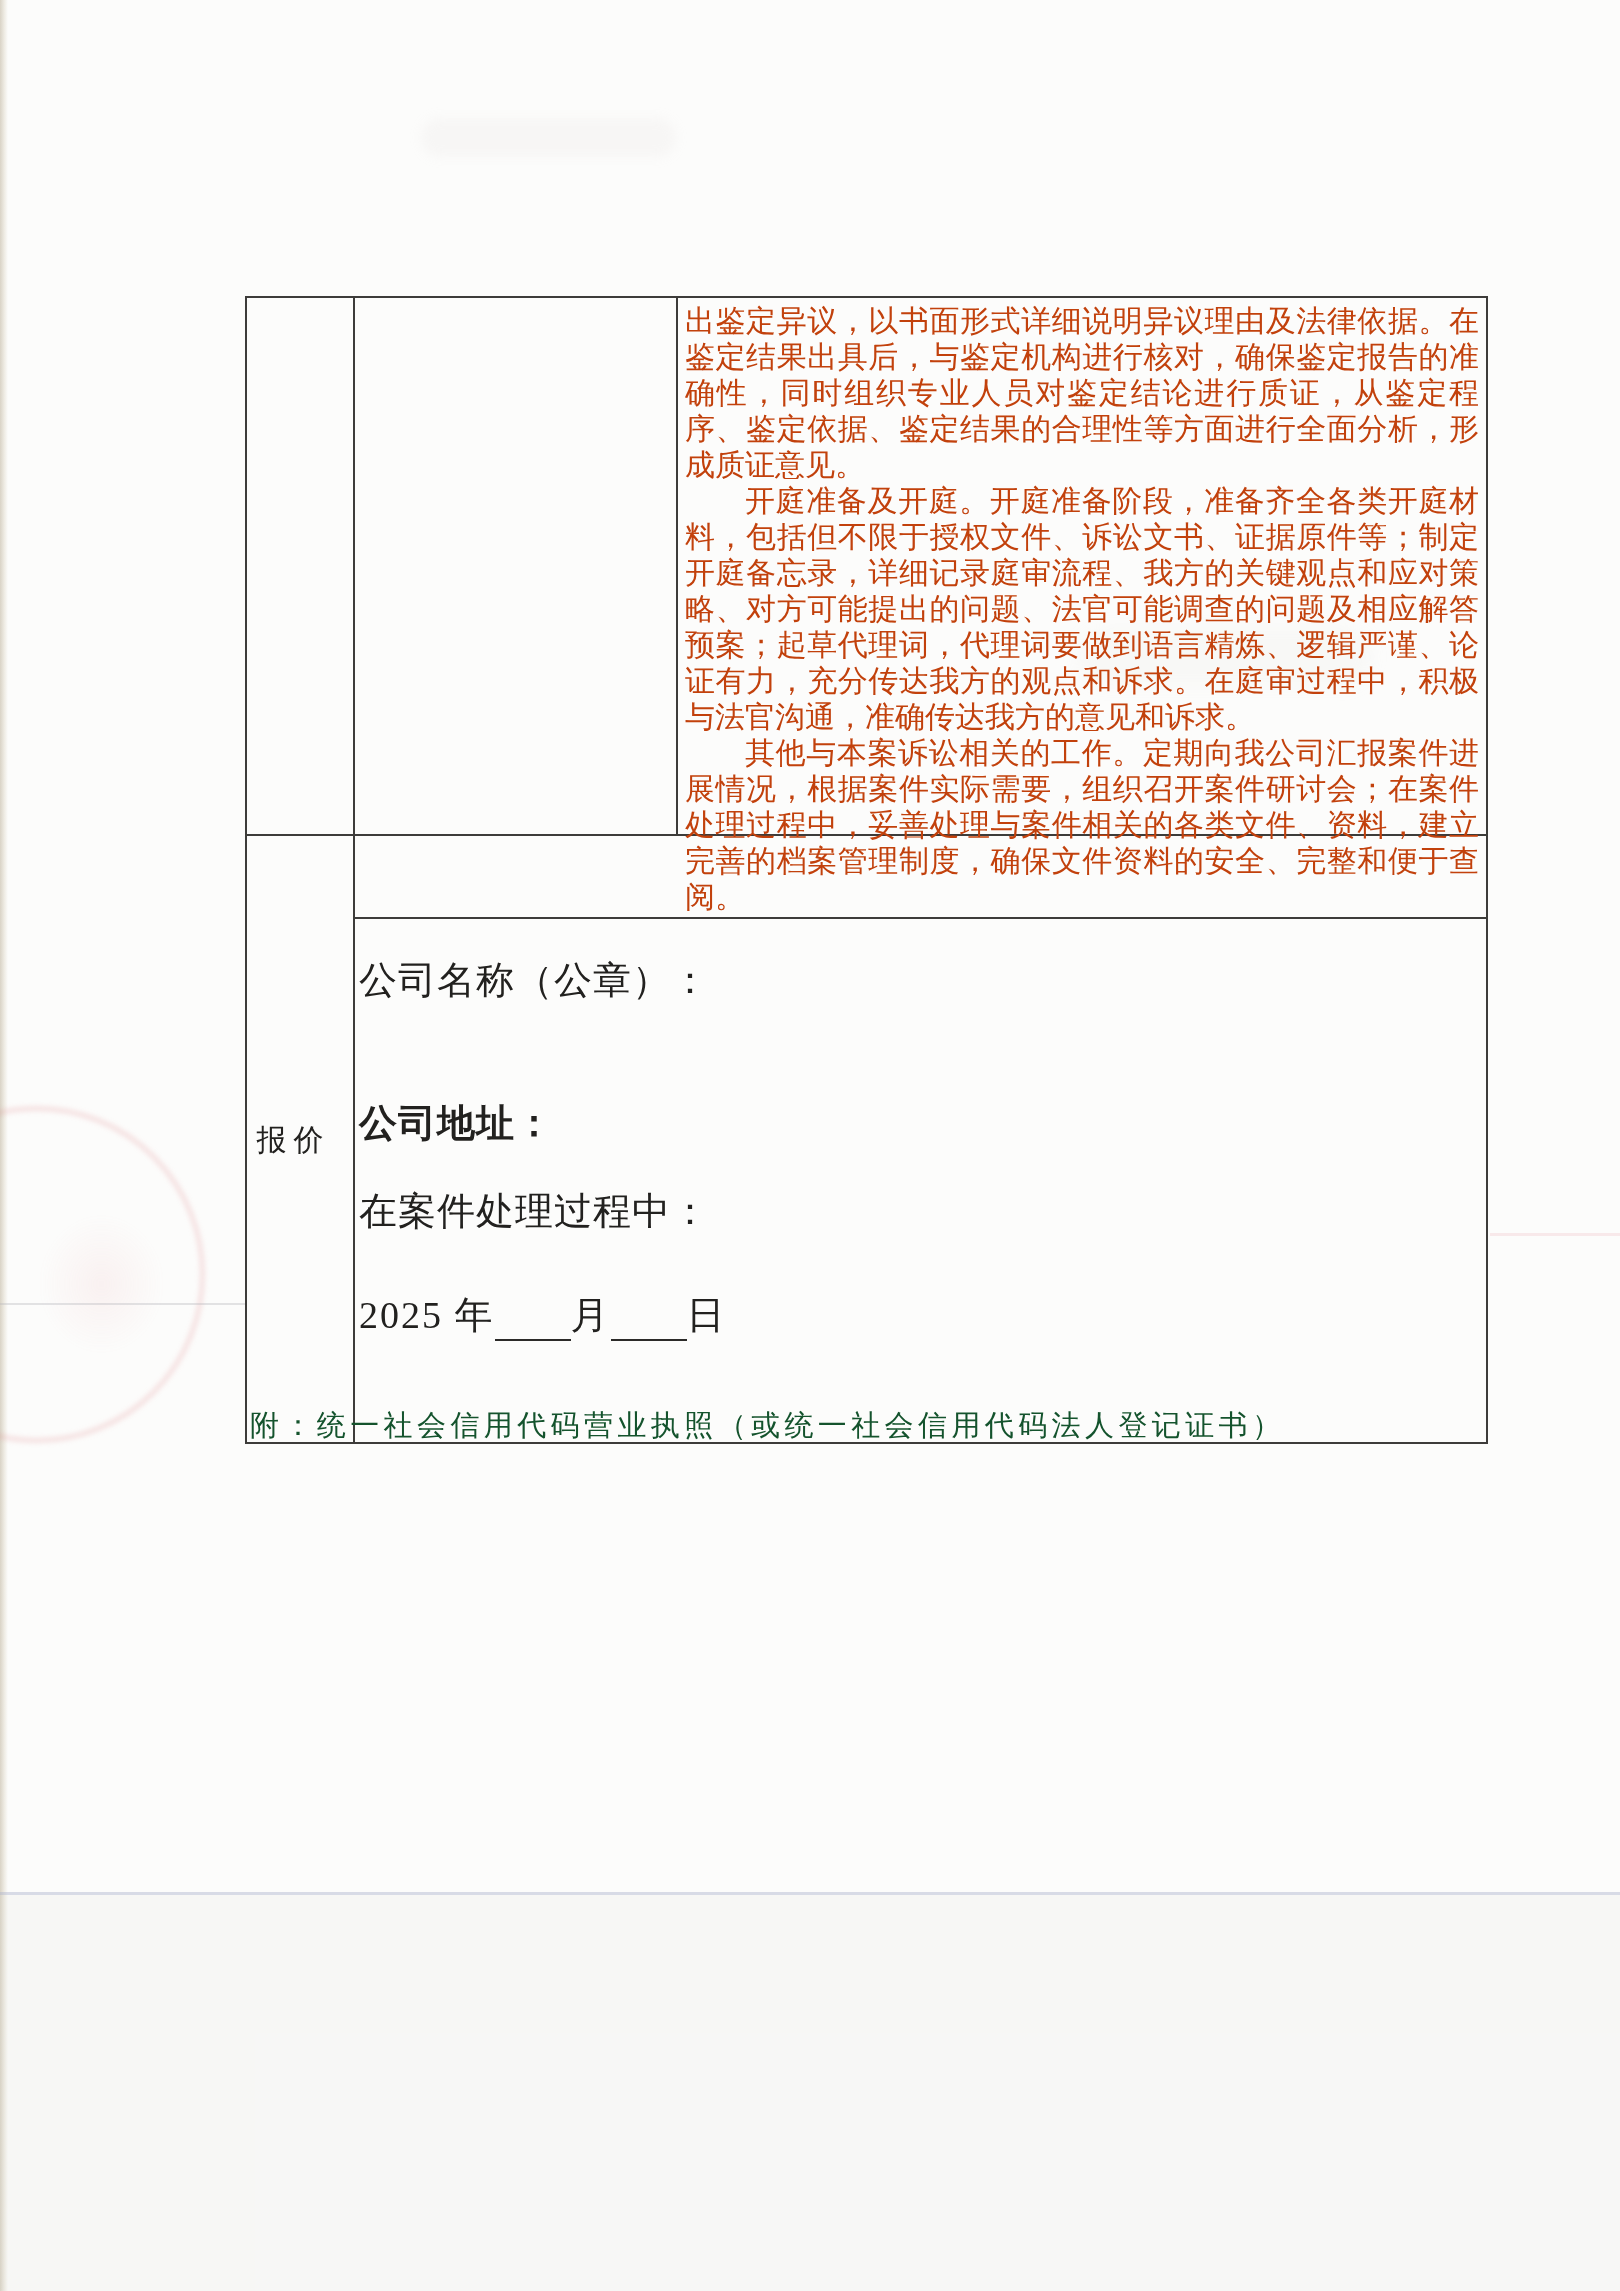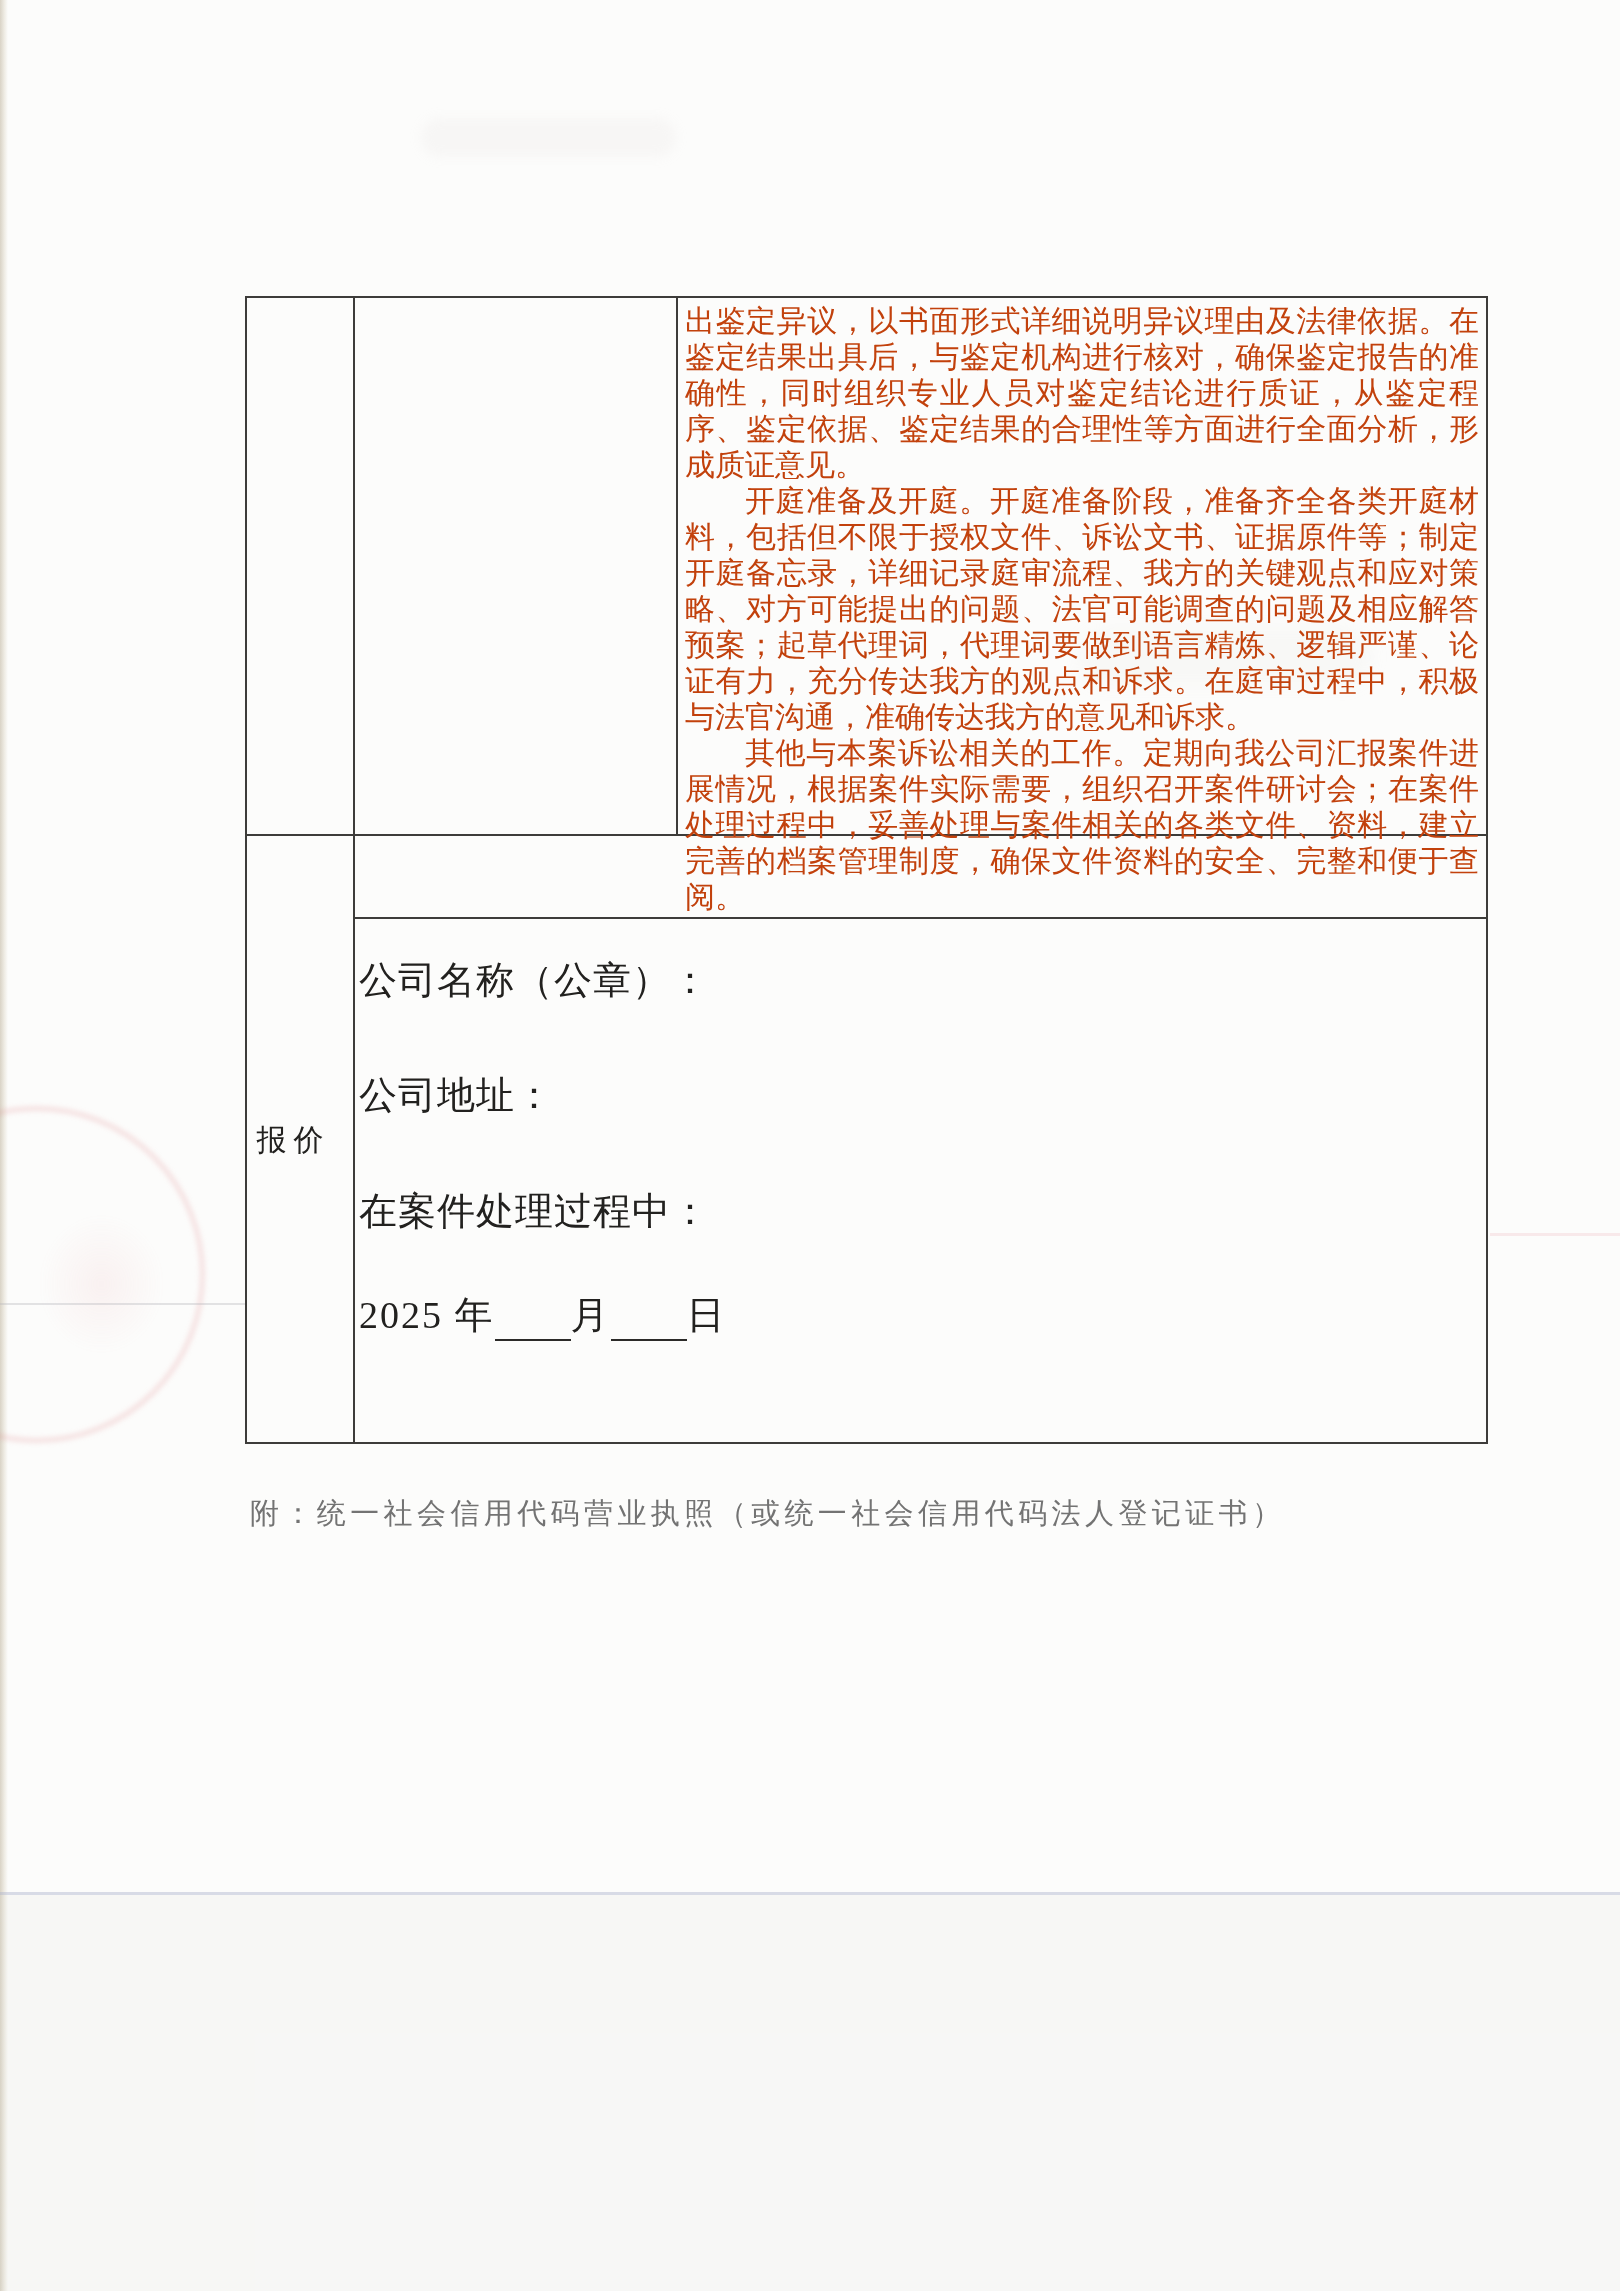--- a/index.html
+++ b/index.html
@@ -77,37 +77,37 @@
 
   .fee-line{
     position:absolute;left:120px;top:570px;
     font-size:30px;letter-spacing:2.9px;white-space:nowrap;
   }
   .field-line{
     position:absolute;left:112px;
     font-size:38px;letter-spacing:1px;white-space:nowrap;
   }
   .f-company{top:657px;}
-  .f-address{top:772px;}
+  .f-address{top:800px;font-weight:bold;}
   .f-contact{top:888px;}
   .f-date{top:992px;letter-spacing:2px;}
 
   .blank{
     display:inline-block;
     border-bottom:2.5px solid #2b2a28;
     height:29px;
     vertical-align:bottom;
   }
   .blank-fee{width:123px;}
   .blank-sm{width:76px;}
 
   .attachment-note{
-    position:absolute;left:250px;top:1494px;
+    position:absolute;left:250px;top:1406px;
     font-size:29px;letter-spacing:4.4px;white-space:nowrap;
-    color:#737373;
+    color:#14532d;
   }
 </style>
 </head>
 <body>
 
 <div class="page">
 
   <div class="scan-edge-left"></div>
   <div class="stamp-arc"></div>
   <div class="stamp-smudge"></div>

